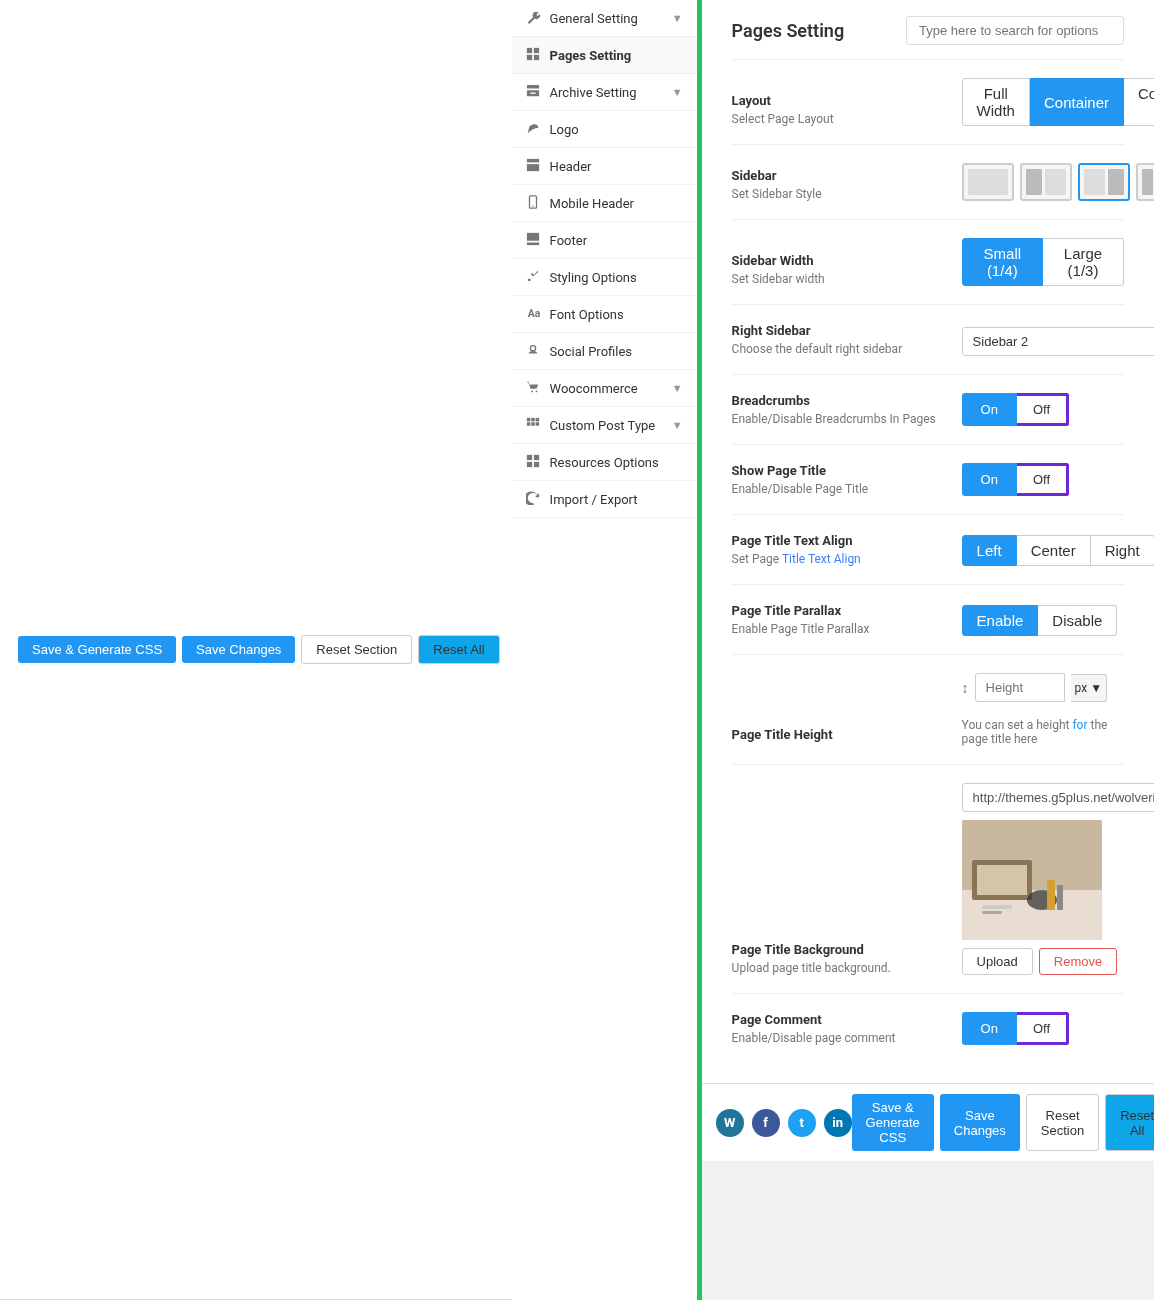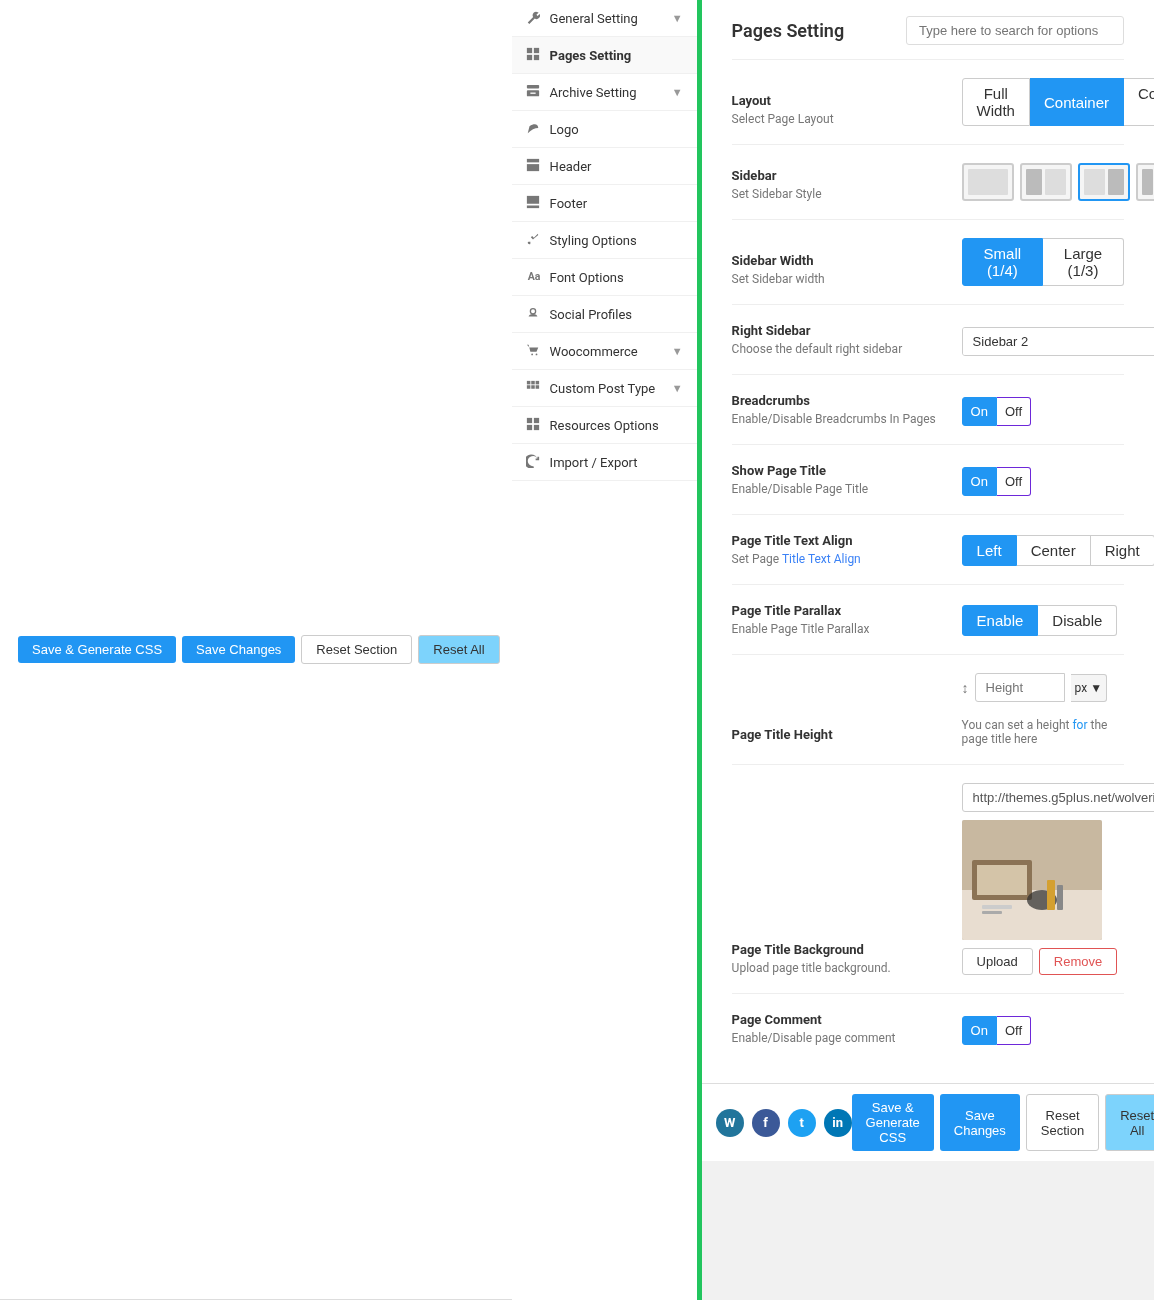--- a/index.html
+++ b/index.html
@@ -6,21 +6,21 @@
     body { font-family: -apple-system, BlinkMacSystemFont, "Segoe UI", Roboto, sans-serif; font-size: 13px; background: #f1f1f1; color: #333; display: flex; flex-direction: column; min-height: 100vh; }
 
     .app-wrapper { display: flex; flex-direction: row; height: 100vh; }
 
     
     .top-bar { display: flex; align-items: center; justify-content: flex-end; background: #fff; border-bottom: 1px solid #ddd; padding: 8px 12px; gap: 6px; flex-shrink: 0; }
     .top-bar .spacer { flex: 1; }
     .btn-generate { background: #2196F3; color: #fff; border: none; padding: 6px 14px; border-radius: 3px; cursor: pointer; font-size: 13px; }
     .btn-save { background: #2196F3; color: #fff; border: none; padding: 6px 14px; border-radius: 3px; cursor: pointer; font-size: 13px; }
     .btn-reset-section { background: #fff; color: #333; border: 1px solid #ccc; padding: 6px 14px; border-radius: 3px; cursor: pointer; font-size: 13px; }
-    .btn-reset-all { background: #7dd3fc; color: #333; border: 1px solid #ccc; padding: 6px 14px; border-radius: 3px; cursor: pointer; font-size: 13px; }
+    .btn-reset-all { background: #0ea5e9; color: #333; border: 1px solid #ccc; padding: 6px 14px; border-radius: 3px; cursor: pointer; font-size: 13px; }
 
     
     .main-layout { display: flex; flex: 1; overflow: hidden; }
 
     
     .sidebar { width: 190px; background: #fff; border-right: 5px solid #22c55e; overflow-y: auto; flex-shrink: 0; }
     .sidebar-item { display: flex; align-items: center; gap: 8px; padding: 10px 14px; cursor: pointer; color: #333; font-size: 13px; border-bottom: 1px solid #f0f0f0; }
     .sidebar-item.active { font-weight: 700; background: #f9f9f9; }
     .sidebar-item .icon { width: 16px; height: 16px; color: #777; flex-shrink: 0; }
     .sidebar-item .chevron { margin-left: auto; color: #999; font-size: 11px; }
@@ -56,21 +56,21 @@
     
     .sidebar-styles { display: flex; gap: 6px; align-items: center; }
     .sidebar-style-option { width: 52px; height: 38px; border: 2px solid #ccc; border-radius: 3px; cursor: pointer; background: #f5f5f5; display: flex; gap: 3px; padding: 3px; position: relative; overflow: hidden; }
     .sidebar-style-option.selected { border-color: #2196F3; }
     .ss-left { width: 40%; height: 100%; background: #ccc; border-radius: 1px; }
     .ss-right { flex: 1; height: 100%; background: #ddd; border-radius: 1px; }
     .ss-full { width: 100%; height: 100%; background: #ddd; border-radius: 1px; }
 
     
     .toggle-group { display: flex; }
-    .toggle-group button { border: 1px solid #6d28d9; background: #fff; padding: 6px 8px; font-size: 13px; cursor: pointer; color: #333; }
+    .toggle-group button { border: 3px solid #6d28d9; background: #fff; padding: 6px 16px; font-size: 13px; cursor: pointer; color: #333; }
     .toggle-group button:first-child { border-radius: 3px 0 0 3px; }
     .toggle-group button:last-child { border-radius: 0 3px 3px 0; border-left: none; }
     .toggle-group button.active { background: #2196F3; color: #fff; border-color: #2196F3; }
 
     
     .select-container { display: flex; align-items: center; border: 1px solid #ccc; border-radius: 3px; background: #fff; overflow: hidden; min-width: 220px; }
     .select-container input { flex: 1; border: none; padding: 6px 10px; font-size: 13px; outline: none; color: #333; }
     .select-container .clear-btn { padding: 0 8px; color: #999; cursor: pointer; font-size: 14px; border: none; background: none; }
     .select-container .dropdown-btn { padding: 6px 8px; background: #f5f5f5; border-left: 1px solid #ccc; cursor: pointer; font-size: 10px; color: #555; border: none; }
 
@@ -168,20 +168,29 @@
       <div class="sidebar-item">
         <span class="icon">
           <svg class="icon-svg" viewBox="0 0 16 16">
               <rect x="1" y="1" width="14" height="4"></rect>
               <rect x="1" y="7" width="14" height="8"></rect>
             </svg>
         </span>
         <span class="label">Header</span>
       </div>
 
+      <div class="sidebar-item">
+        <span class="icon">
+          <svg class="icon-svg" viewBox="0 0 16 16">
+              <rect x="4" y="1" width="8" height="14" rx="1" fill="none" stroke="currentColor" stroke-width="1.5"></rect>
+              <circle cx="8" cy="12.5" r="0.8"></circle>
+            </svg>
+        </span>
+        <span class="label">Mobile Header</span>
+      </div>
 
       <div class="sidebar-item">
         <span class="icon">
           <svg class="icon-svg" viewBox="0 0 16 16">
               <rect x="1" y="1" width="14" height="9"></rect>
               <rect x="1" y="12" width="14" height="3"></rect>
             </svg>
         </span>
         <span class="label">Footer</span>
       </div>

